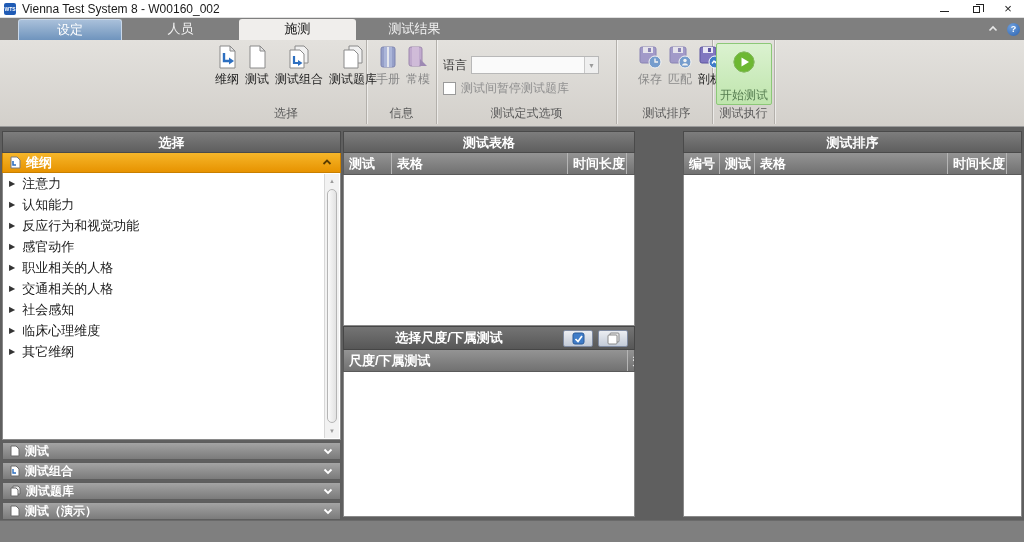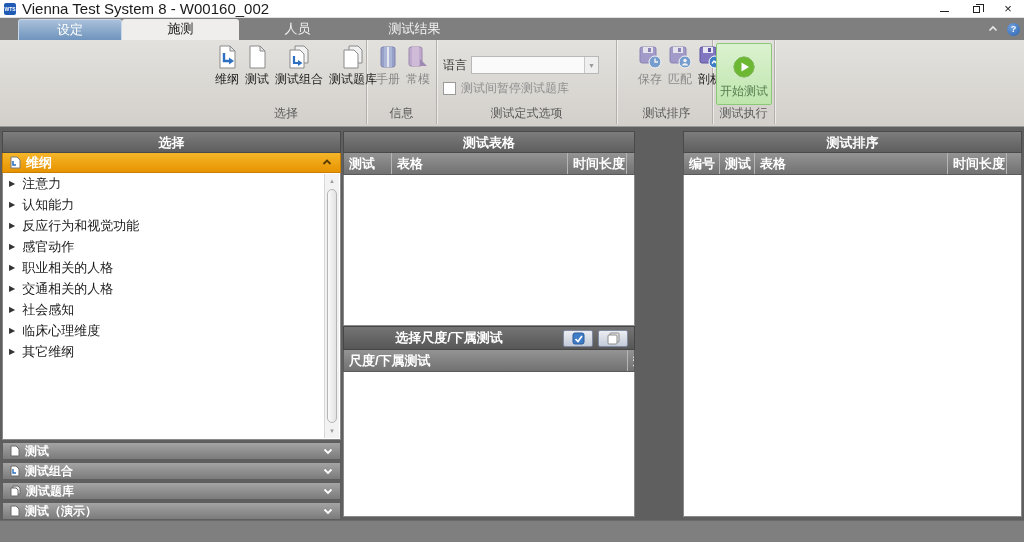--- a/index.html
+++ b/index.html
@@ -4,21 +4,21 @@
 <style>
   * { margin:0; padding:0; box-sizing:border-box; }
   html,body { width:1024px; height:542px; overflow:hidden; }
   body { font-family:"Liberation Sans", sans-serif; background:#7f7f7f; position:relative; }
 
   
   .titlebar { position:absolute; top:0; left:0; width:1024px; height:18px; background:#ffffff;
               display:flex; align-items:center; border-bottom:1px solid #e0e0e0; }
   .app-icon { width:12px; height:12px; background:#1f5bb5; border-radius:2px; margin:0 6px 0 4px;
               color:#fff; font-size:5px; font-weight:bold; display:flex; align-items:center; justify-content:center; }
-  .title-text { font-size:15px; color:#1a1a1a; }
+  .title-text { font-size:12px; color:#1a1a1a; }
   .win-controls { position:absolute; right:0; top:0; height:18px; display:flex; }
   .win-btn { width:32px; height:18px; display:flex; align-items:center; justify-content:center; color:#222; }
   .min-glyph { width:9px; border-bottom:1px solid #222; height:1px; margin-top:5px; }
   .max-glyph { width:7px; height:7px; border:1px solid #222; position:relative; }
   .max-glyph::before { content:""; position:absolute; left:2px; top:-3px; width:7px; height:7px;
                        border:1px solid #222; border-left:none; border-bottom:none; }
   .close-glyph { font-size:13px; line-height:18px; }
 
   
   .tabbar { position:absolute; top:18px; left:0; width:1024px; height:36px; background:#7f7f7f; }
@@ -63,21 +63,21 @@
   .lang-label { font-size:12px; color:#333; margin-right:4px; }
   .lang-combo { width:128px; height:18px; background:#fafafa; border:1px solid #b8b8b8; display:flex; }
   .lang-combo .value { flex:1; font-size:11px; }
   .lang-combo .combo-arrow-btn { background:#efefef; color:#9a9a9a; }
   .pause-row { position:absolute; left:6px; top:40px; display:flex; align-items:center; }
   .pause-checkbox { width:13px; height:13px; background:#fff; border:1px solid #9a9a9a; margin-right:5px; }
   .pause-label { font-size:12px; color:#8f8f8f; }
 
   .start-btn { position:absolute; left:3px; top:3px; width:56px; height:62px;
                background:linear-gradient(#dbf2d0,#bfe5ad); border:1px solid #8cc878; border-radius:2px;
-               display:flex; flex-direction:column; align-items:center; justify-content:center; padding-top:6px; }
+               display:flex; flex-direction:column; align-items:center; justify-content:space-between; padding-top:6px; }
   .start-btn .lbl { font-size:12px; color:#557c50; margin-top:4px; }
 
   
   .content { position:absolute; top:127px; left:0; width:1024px; height:393px; background:#5f5f5f; }
   .panel { position:absolute; display:flex; flex-direction:column; }
   .panel-header { height:22px; background:linear-gradient(#7d7d7d,#5e5e5e); border:1px solid #4a4a4a;
                   color:#fff; font-size:13px; font-weight:600; text-align:center; line-height:21px; position:relative; }
   .colrow { height:22px; background:linear-gradient(#949494,#717171); border:1px solid #5a5a5a; border-top:none;
             display:flex; color:#fff; font-size:13px; font-weight:600; }
   .col { line-height:21px; padding-left:5px; border-left:1px solid #b5b5b5; overflow:hidden; white-space:nowrap; }
@@ -138,22 +138,22 @@
       </div>
     <div class="win-btn">
         <span class="close-glyph">×</span>
       </div>
   </div>
 </div>
 
 <div class="tabbar">
   <div class="tabs">
     <div class="tab tab-settings">设定</div>
+    <div class="tab tab-persons">人员</div>
     <div class="tab tab-active">施测</div>
-    <div class="tab tab-persons">人员</div>
     <div class="tab tab-results">测试结果</div>
   </div>
   <div class="tabbar-right">
     <div class="collapse-ribbon">
       <svg width="10" height="8">
           <path d="M1.5 5.5 L5 2 L8.5 5.5" stroke="#e8e8e8" stroke-width="1.6" fill="none"></path>
         </svg>
     </div>
     <div class="help-badge">?</div>
   </div>

